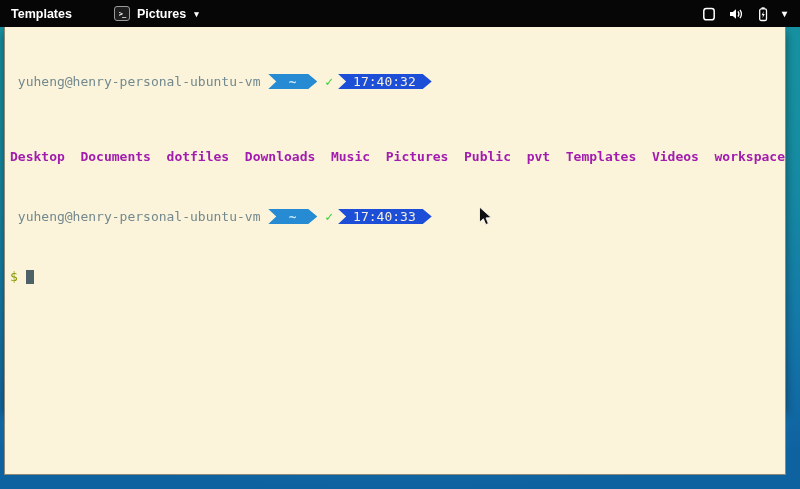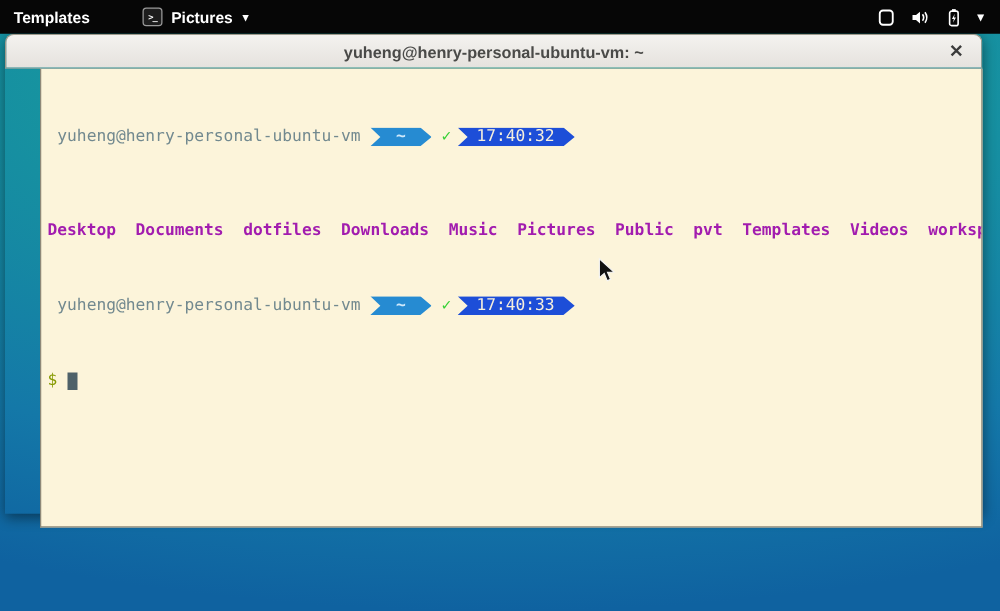--- a/index.html
+++ b/index.html
@@ -57,29 +57,28 @@
     display:flex; align-items:center; justify-content:center;
   }
   .title { font-size:13px; font-weight:700; color:#4a4a48; }
   .close-btn {
     position:absolute; right:11px; top:50%; transform:translateY(-52%);
     font-size:14px; font-weight:700; color:#3b3b3b;
     width:18px; height:18px; line-height:18px; text-align:center;
     cursor:default;
   }
   .screen {
-    height:367px; background:#fcf4da;
+    height:448px; background:#fcf4da;
     border:1px solid #8d8878; border-top:none;
     padding:2px 0 0 5px;
     font-family:"DejaVu Sans Mono", monospace;
     font-size:13px; line-height:15px;
     color:#72898f;
     white-space:pre;
     overflow:hidden;
-    margin-left:28px;
   }
   .tline { height:15px; }
   .prompt-line { display:flex; align-items:center; }
 
   
   .seg {
     display:inline-block; height:15px; line-height:15px;
     clip-path:polygon(0 0, 8px 50%, 0 100%,
                       calc(100% - 9px) 100%, 100% 50%, calc(100% - 9px) 0);
   }
@@ -134,24 +133,20 @@
         <rect x="6.6" y="1.3" width="3" height="1.6" fill="#ffffff"></rect>
         <rect x="4.7" y="2.9" width="6.8" height="11.6" rx="1.6" fill="none" stroke="#ffffff" stroke-width="1.3"></rect>
         <path d="M8.8,5 L6.6,9.2 L8.1,9.2 L7.3,12.2 L9.8,7.9 L8.2,7.9 Z" fill="#ffffff"></path>
       </svg>
     </span>
     <span class="chev-right">▾</span>
   </div>
 </div>
 
 <div class="window">
-  <div class="titlebar">
-    <span class="title">yuheng@henry-personal-ubuntu-vm: ~</span>
-    <span class="close-btn">✕</span>
-  </div>
 
   <div class="screen">
 
     <div class="tline prompt-line">
       <span> yuheng@henry-personal-ubuntu-vm </span>
       <span class="seg seg-cwd">~</span>
       <span class="check">✓</span>
       <span class="seg seg-time">17:40:32</span>
     </div>
 

